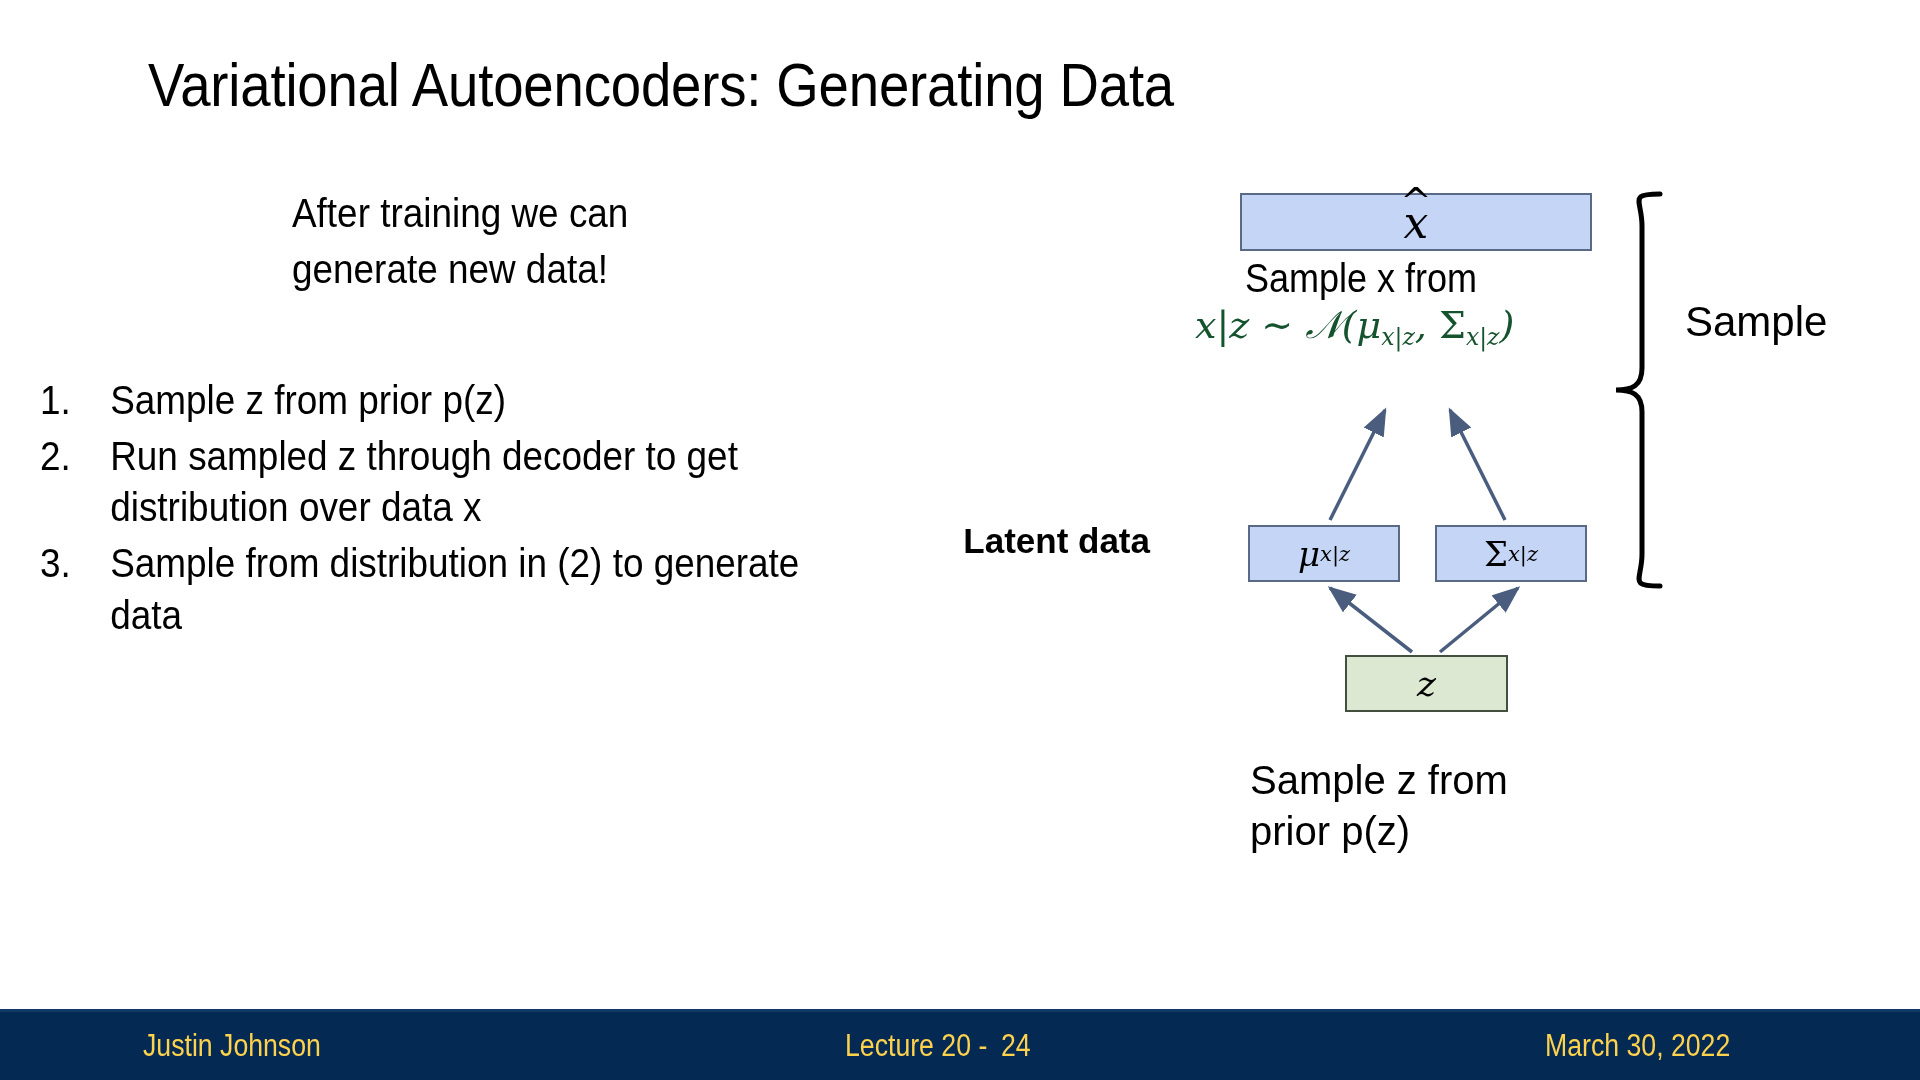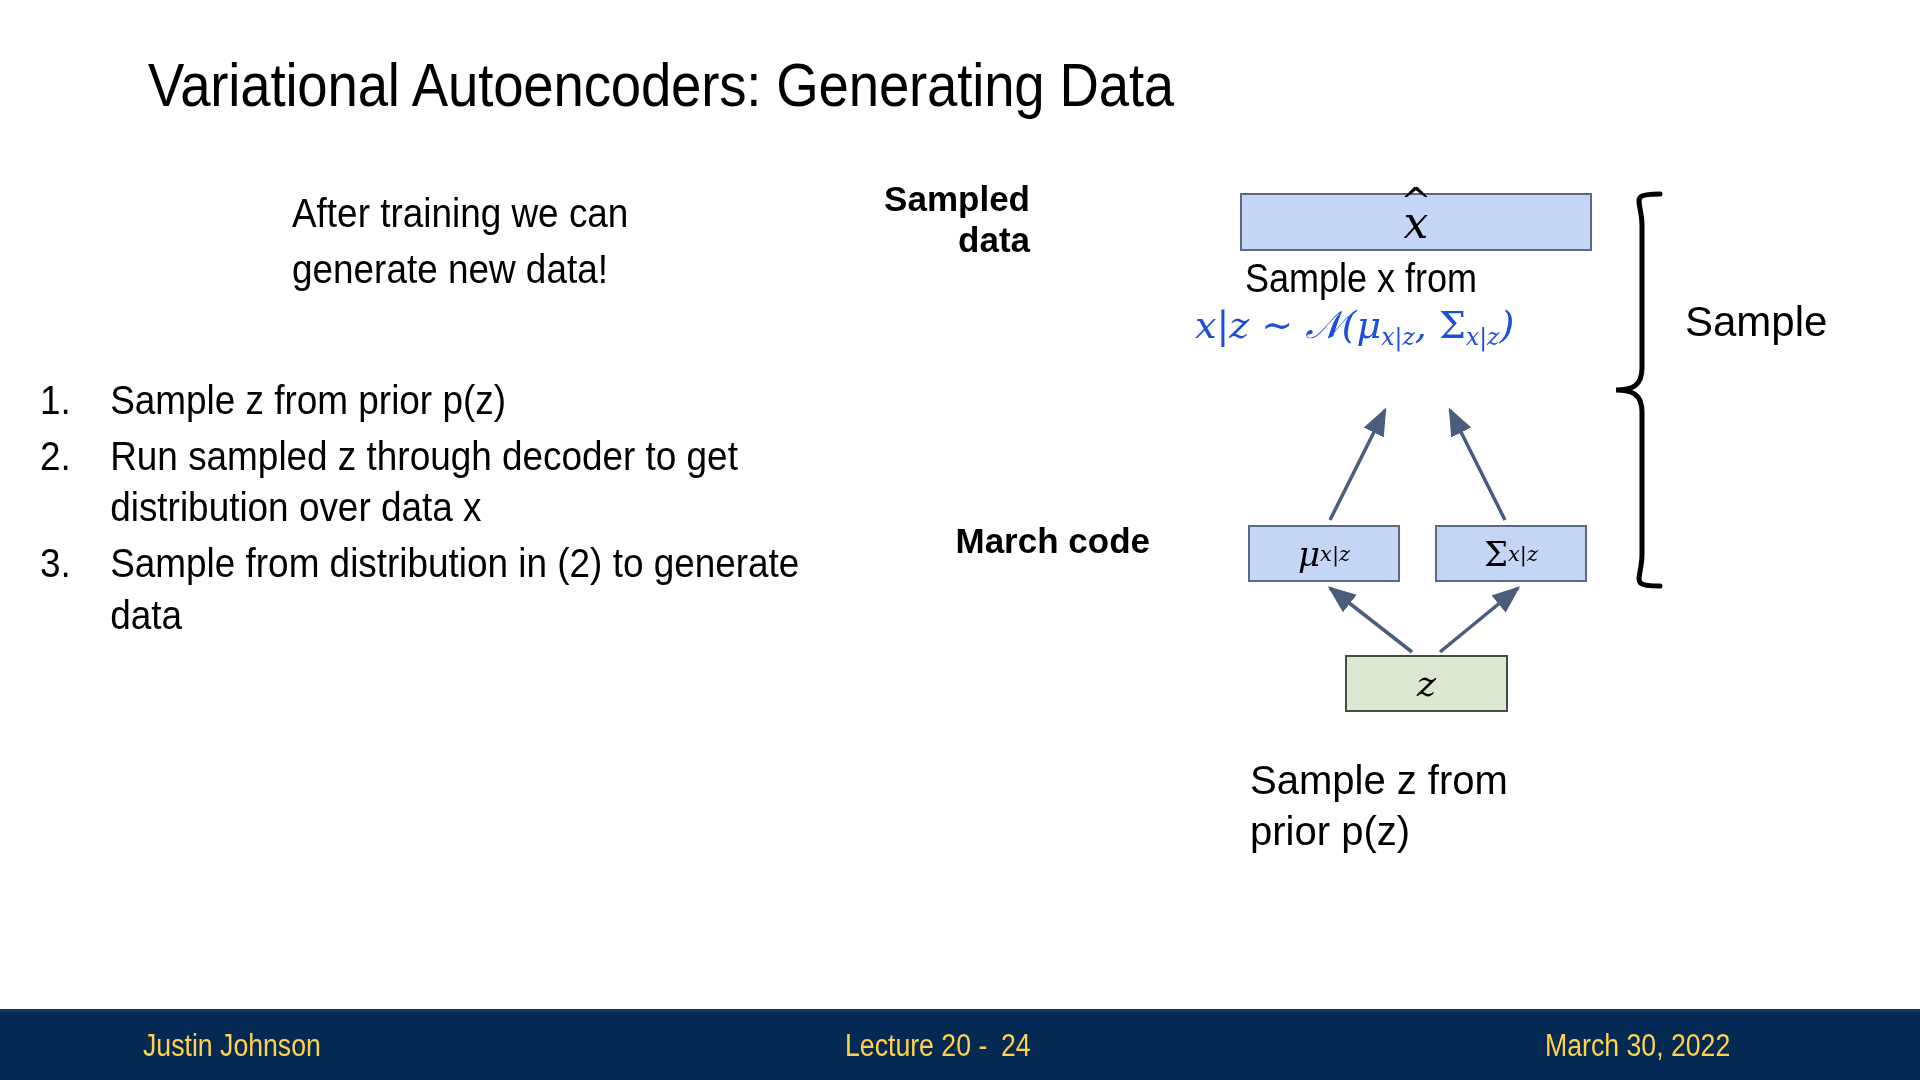--- a/index.html
+++ b/index.html
@@ -143,21 +143,21 @@
     transform: scaleX(0.90);
     transform-origin: left top;
   }
   #formula-xz {
     position: absolute;
     left: 195px; top: 133px;
     font-family: "DejaVu Serif", serif;
     font-style: italic;
     font-size: 38px;
     white-space: nowrap;
-    color: #1d4ed8;
+    color: #14532d;
   }
   #formula-xz .op { font-style: normal; }
 
   #caption-sample-z {
     position: absolute;
     left: 250px; top: 585px;
     font-size: 40px;
     line-height: 1.28;
     width: 330px;
   }
@@ -243,22 +243,21 @@
 
     <line x1="330" y1="350" x2="385" y2="240" stroke="#4a5d7e" stroke-width="3.5" marker-end="url(#ah)"></line>
 
     <line x1="505" y1="350" x2="450" y2="240" stroke="#4a5d7e" stroke-width="3.5" marker-end="url(#ah)"></line>
 
     <line x1="412" y1="482" x2="330" y2="418" stroke="#4a5d7e" stroke-width="3.5" marker-end="url(#ah)"></line>
 
     <line x1="440" y1="482" x2="518" y2="418" stroke="#4a5d7e" stroke-width="3.5" marker-end="url(#ah)"></line>
   </svg>
 
-  <div class="dlabel" id="label-sampled-data">Sampled data</div>
-  <div class="dlabel" id="label-latent-code">March code</div>
+  <div class="dlabel" id="label-latent-code">Latent data</div>
 
   <div class="dbox blue" id="box-xhat">
     <span class="hat-wrap">
       <span>x</span><span class="hat">^</span>
     </span>
   </div>
 
   <div id="caption-sample-x">Sample x from</div>
   <div id="formula-xz">
     x<span class="op">|</span>z <span class="op">∼</span> <span style="font-family:'DejaVu Serif',serif;">𝒩</span>(μ<span class="sub">x|z</span>, <span class="op">Σ</span><span class="sub">x|z</span>)

